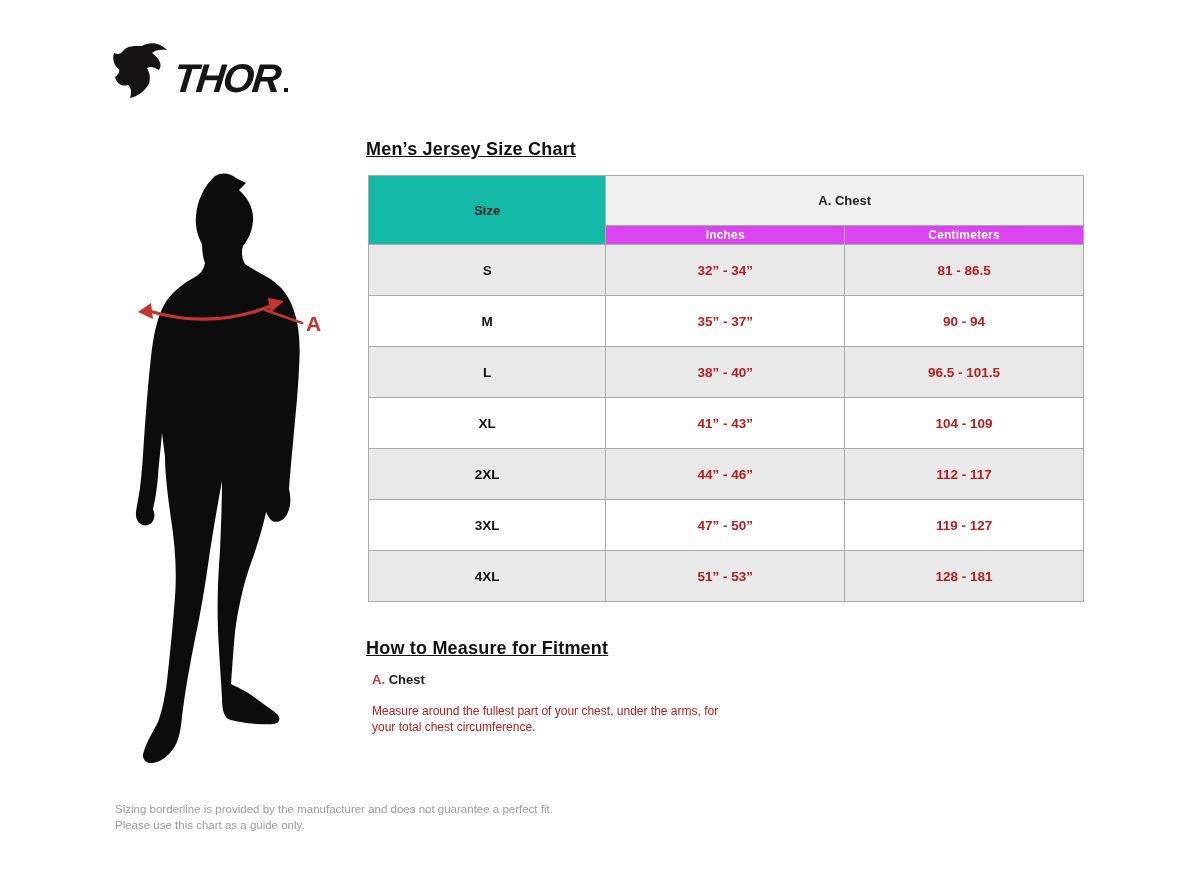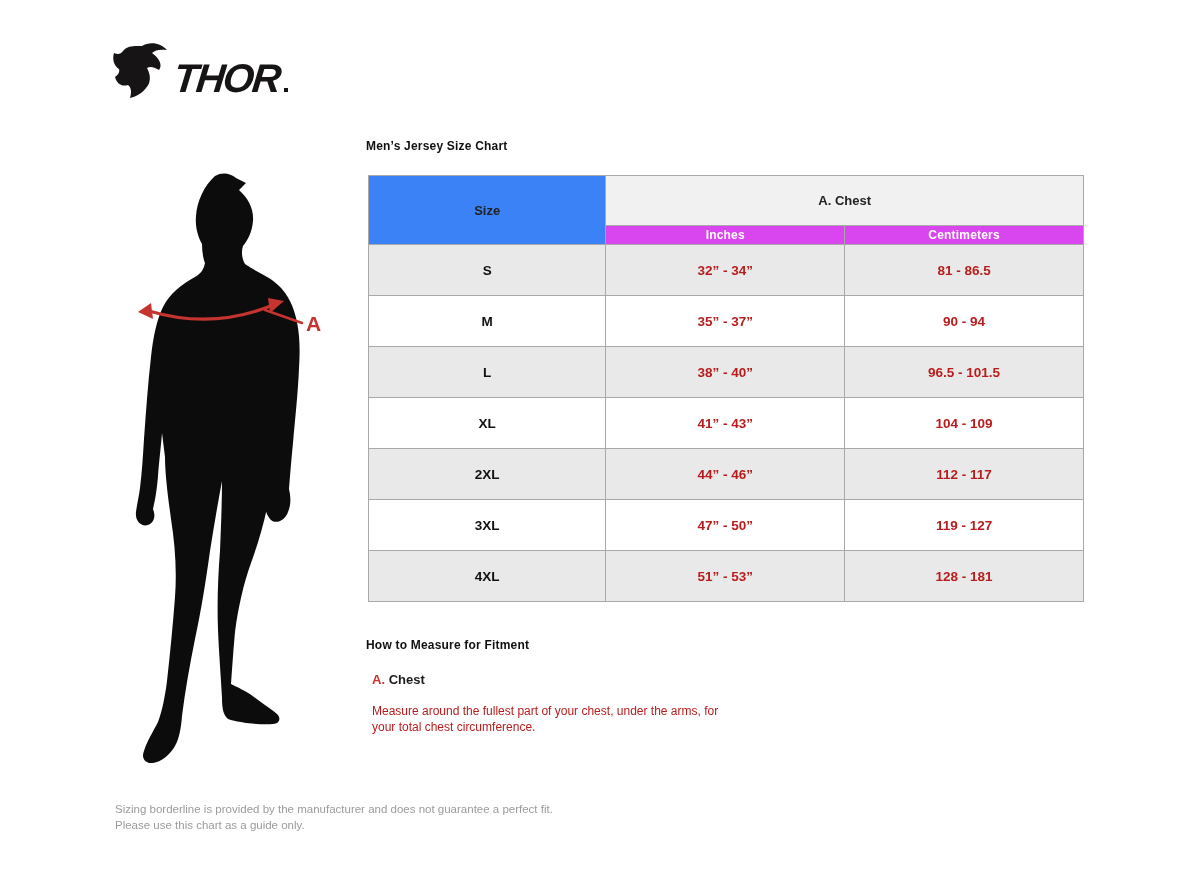--- a/index.html
+++ b/index.html
@@ -7,33 +7,33 @@
     font-family:"Liberation Sans", sans-serif; color:#1a1a1a; overflow:hidden; }
   .canvas { position:relative; width:1200px; height:880px; background:#fff; }
 
   
   .logo { position:absolute; left:112px; top:40px; width:190px; height:70px; }
 
   
   .figure { position:absolute; left:115px; top:160px; width:245px; height:620px; }
 
   
-  .h1 { position:absolute; left:366px; font-size:12px; font-weight:bold;
-        letter-spacing:0.2px; color:#111; }
+  .h1 { position:absolute; left:366px; font-size:18px; font-weight:bold;
+        letter-spacing:0.2px; color:#111;text-decoration:underline; }
   #chart-title { top:139px; }
   #measure-title { top:638px; }
 
   
   .size-table { position:absolute; left:368px; top:175px; width:716px;
     border-collapse:collapse; table-layout:fixed; }
   .size-table th, .size-table td { border:1px solid #a9a9a9; text-align:center;
     vertical-align:middle; }
   .size-table col.c1 { width:33.2%; } .size-table col.c2 { width:33.4%; }
   .size-table col.c3 { width:33.4%; }
-  th.size-h { background:#3b82f6; font-size:13px; font-weight:bold; color:#222; }
+  th.size-h { background:#14b8a6; font-size:13px; font-weight:bold; color:#222; }
   th.group-h { background:#f1f1f1; font-size:13px; font-weight:bold; color:#222;
     height:50px; }
   th.bar { background:#d946ef; color:#fff; font-size:12px; font-weight:bold;
     height:19px; letter-spacing:0.2px; }
   .size-table tbody td { height:51px; font-size:13.5px; color:#b91c1c;font-weight:bold; }
   .size-table tbody td.col-size { font-weight:bold; color:#111; }
   .size-table tbody tr:nth-child(odd) td { background:#e9e9e9; }
   .size-table tbody tr:nth-child(even) td { background:#ffffff; }
 
   

